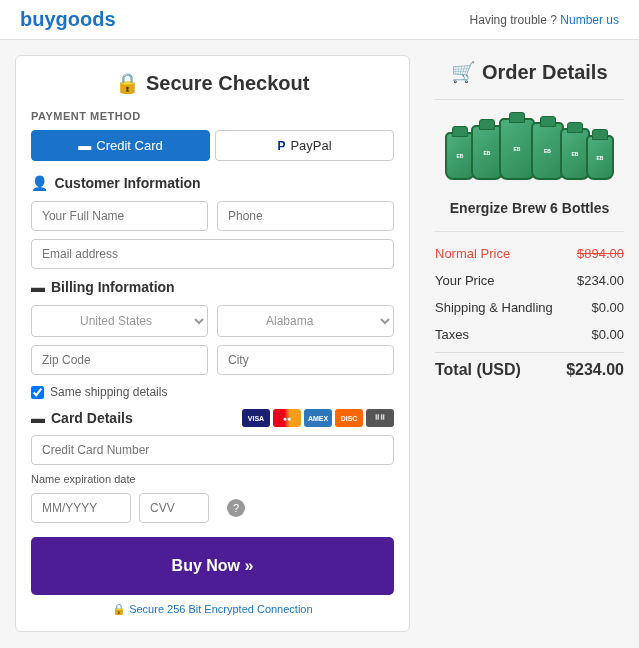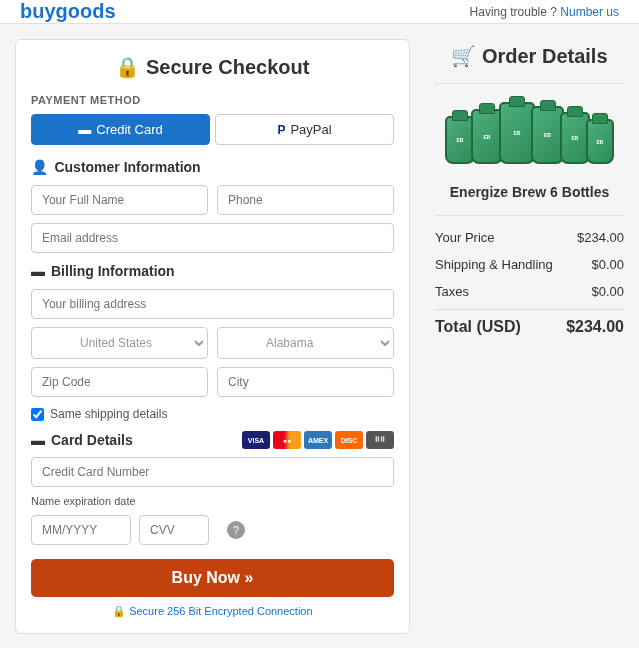--- a/index.html
+++ b/index.html
@@ -1,20 +1,20 @@
 <!DOCTYPE html>
 <html><head>
   <meta charset="utf-8">
   <style>
     * { box-sizing: border-box; margin: 0; padding: 0; }
     body { font-family: Arial, sans-serif; font-size: 13px; background: #f5f5f5; color: #333; }
 
     .top-bar {
       background: #fff;
-      padding: 0 20px;
+      padding: 8px 20px;
       display: flex;
       align-items: center;
       justify-content: space-between;
       border-bottom: 1px solid #e0e0e0;
     }
     .logo { color: #1a73c9; font-size: 20px; font-weight: bold; }
     .top-right { font-size: 12px; color: #555; }
     .top-right a { color: #1a73c9; text-decoration: none; }
 
     .main-container {
@@ -180,22 +180,22 @@
       display: inline-flex;
       align-items: center;
       justify-content: center;
       color: #fff;
       font-size: 11px;
       cursor: pointer;
     }
 
     .buy-btn {
       width: 100%;
-      padding: 10px;
-      background: #c2410c;
+      padding: 20px;
+      background: #4c1d95;
       color: #fff;
       border: none;
       border-radius: 5px;
       font-size: 16px;
       font-weight: bold;
       cursor: pointer;
       margin-top: 14px;
     }
 
     .secure-text {
@@ -339,23 +339,20 @@
     <div class="form-row">
       <input class="form-input" type="email" placeholder="Email address" style="">
     </div>
 
     
     <div class="section-header">
       <span>▬</span>
       <span>Billing Information</span>
     </div>
 
-    <div class="form-row">
-      <input class="form-input" type="text" placeholder="Your billing address" style="">
-    </div>
 
     <div class="form-row">
       <select class="form-input">
         <option>United States</option>
       </select>
       <select class="form-input">
         <option>Alabama</option>
       </select>
     </div>
 
@@ -429,20 +426,24 @@
         <div class="bottle" style="height:45px;width:28px;margin-left:-4px;">
           <span class="bottle-label">EB</span>
         </div>
       </div>
     </div>
 
     <div class="product-name">Energize Brew 6 Bottles</div>
 
     <hr class="order-divider">
 
+    <div class="price-row">
+      <span class="normal-price-label">Normal Price</span>
+      <span class="normal-price-value">$894.00</span>
+    </div>
 
     <div class="price-row">
       <span>Your Price</span>
       <span>$234.00</span>
     </div>
 
     <div class="price-row">
       <span>Shipping &amp; Handling</span>
       <span>$0.00</span>
     </div>

